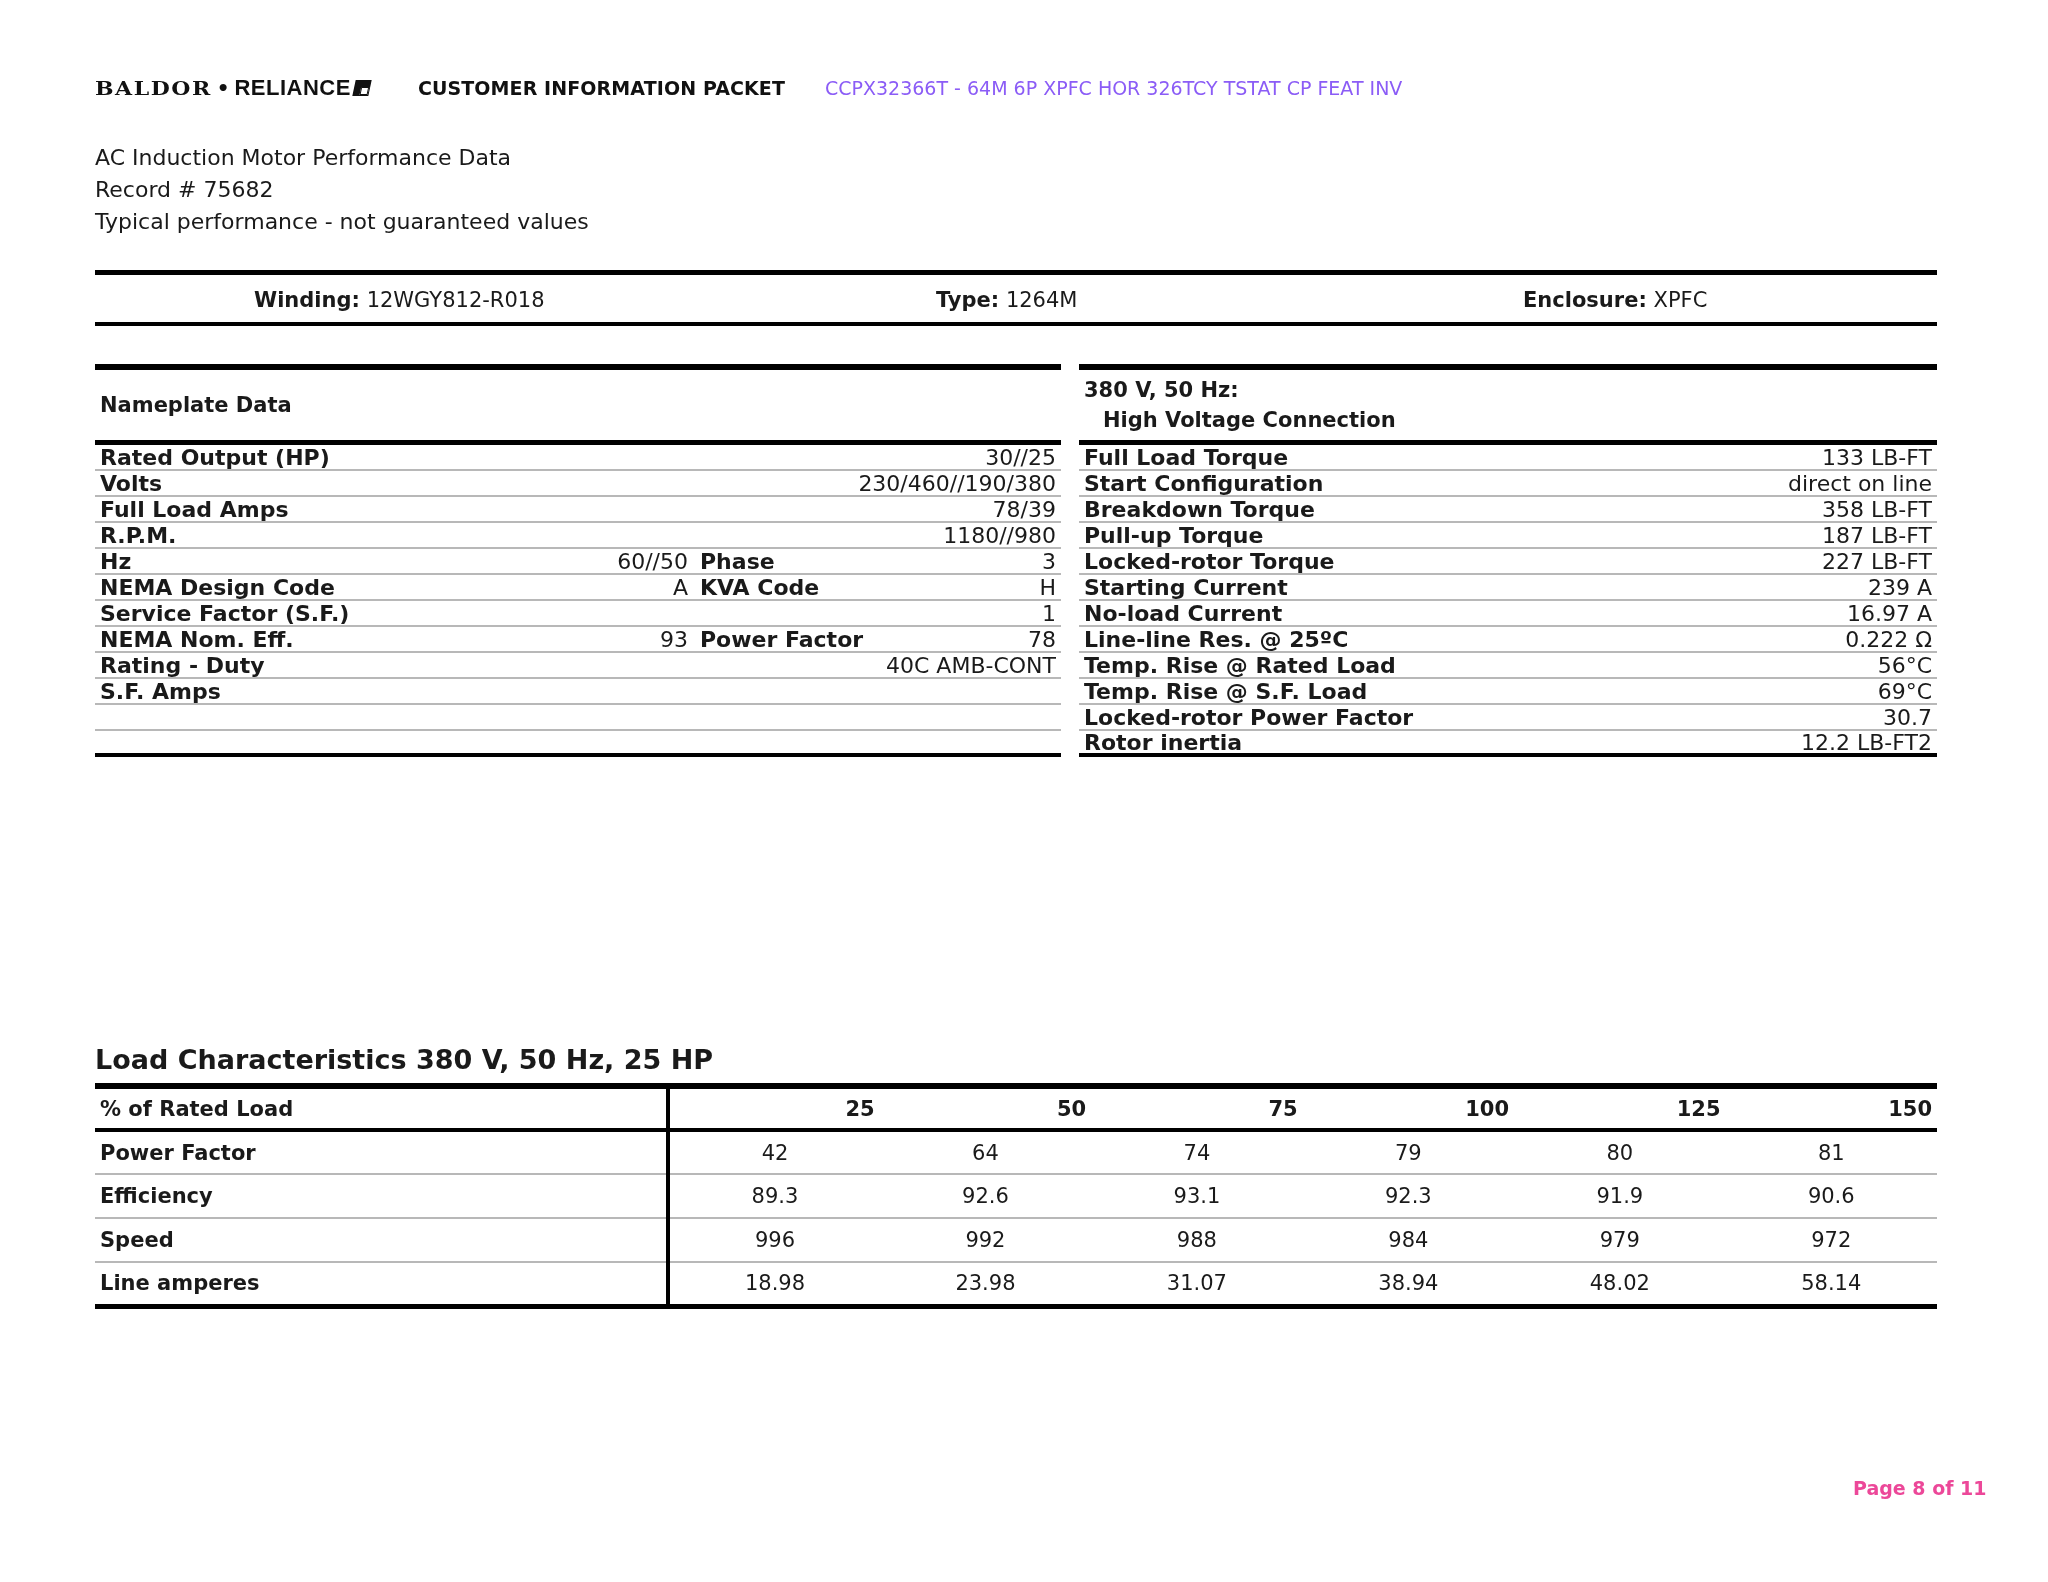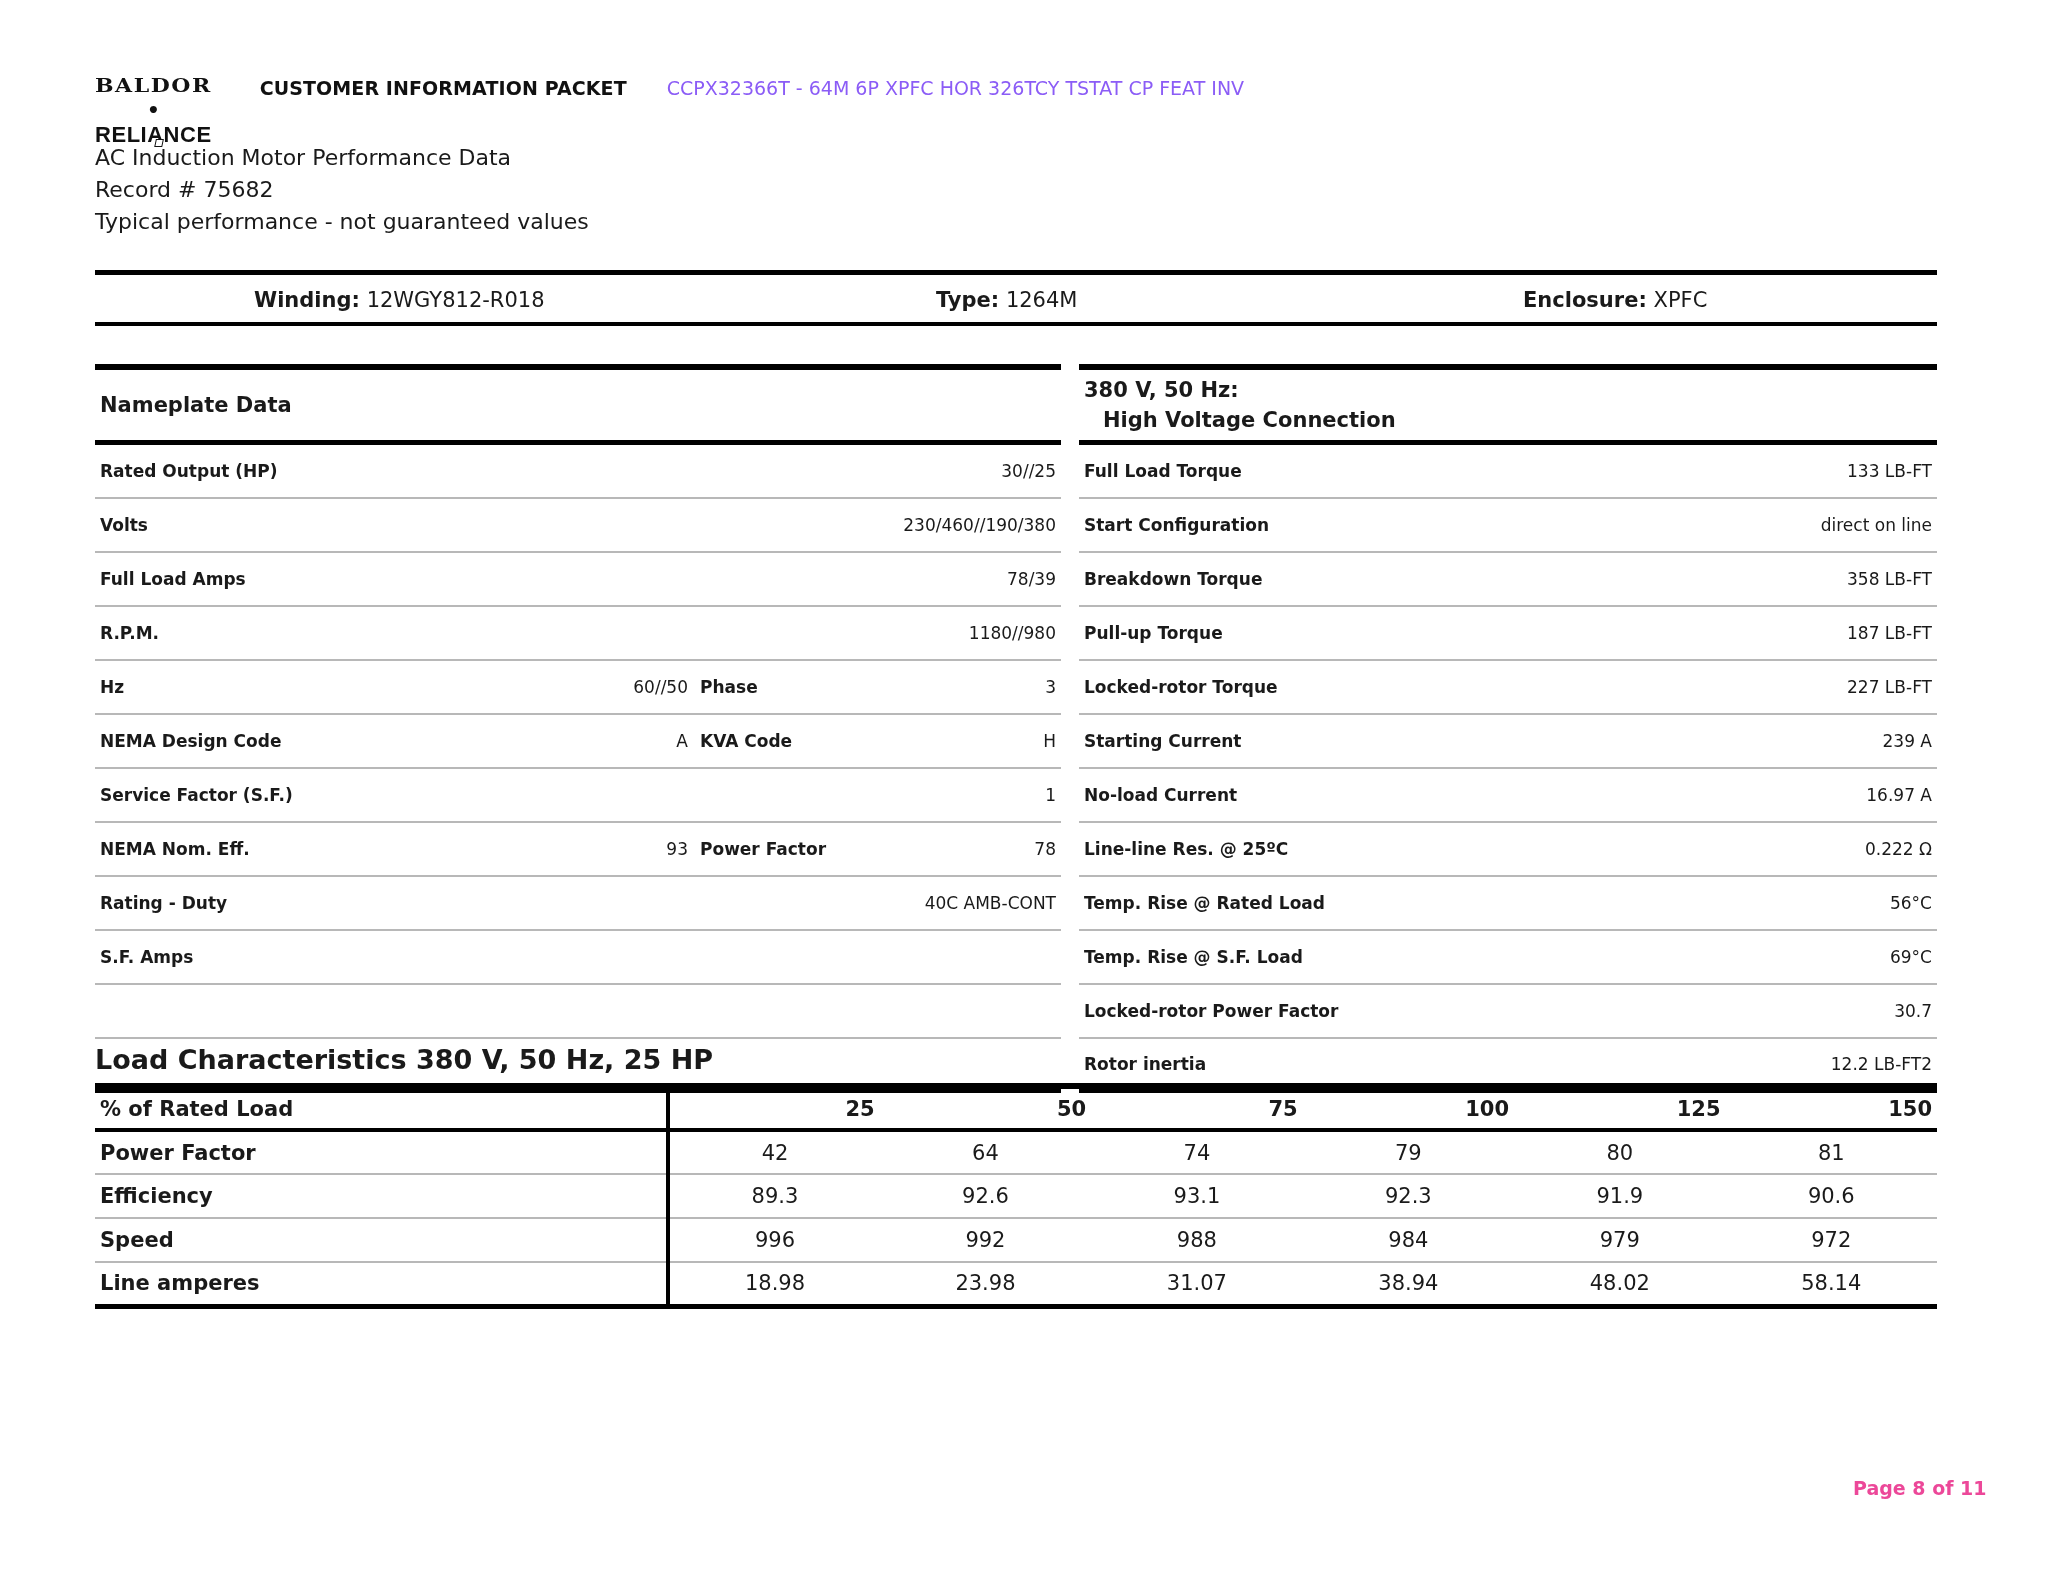--- a/index.html
+++ b/index.html
@@ -9,21 +9,21 @@
     font-family: "DejaVu Sans", "Liberation Sans", sans-serif;
     color: #1a1a1a;
     overflow: hidden;
   }
 
   
   .header {
     position: absolute; left: 95px; top: 72px; height: 32px;
     display: flex; align-items: center; white-space: nowrap;
   }
-  .logo { display: flex; align-items: center; height: 32px; flex-direction: column; }
+  .logo { display: flex; align-items: center; height: 32px; }
   .logo-baldor {
     font-family: "DejaVu Serif", "Liberation Serif", serif;
     font-weight: bold; font-size: 22px; letter-spacing: 1.5px;
     transform: scaleY(0.82); color: #111;
   }
   .logo-dot { font-size: 20px; font-weight: bold; margin: 0 5px; color: #111; }
   .logo-reliance {
     font-family: "Liberation Sans", sans-serif; font-weight: bold; 
     font-size: 22px; letter-spacing: 0.5px; color: #111;
   }
@@ -57,22 +57,22 @@
   .tbl { position: absolute; top: 364px; }
   .tbl-left { left: 95px; width: 966px; }
   .tbl-right { left: 1079px; width: 858px; }
   .tbl-head {
     border-top: 6px solid #000; border-bottom: 5px solid #000;
     height: 81px; font-weight: bold; font-size: 21px; padding-left: 5px;
     display: flex; flex-direction: column; justify-content: center;
   }
   .tbl-head .sub { padding-left: 19px; margin-top: 6px; }
   .row {
-    height: 54px; border-bottom: 2px solid #b8b8b8;
-    display: flex; align-items: center; font-size: 17px; padding: 0 5px;
+    height: 26px; border-bottom: 2px solid #b8b8b8;
+    display: flex; align-items: center; font-size: 22px; padding: 0 5px;
   }
   .row:last-child { border-bottom: 4px solid #000; }
   .row .lbl { font-weight: bold; }
   .row .val { margin-left: auto; text-align: right; }
   .row .split { display: flex; width: 100%; align-items: center; }
   .row .split .left-pair { display: flex; width: 600px; align-items: center; }
   .row .split .left-pair .val { margin-left: auto; padding-right: 12px; }
   .row .split .right-pair { display: flex; flex: 1; align-items: center; }
 
   

